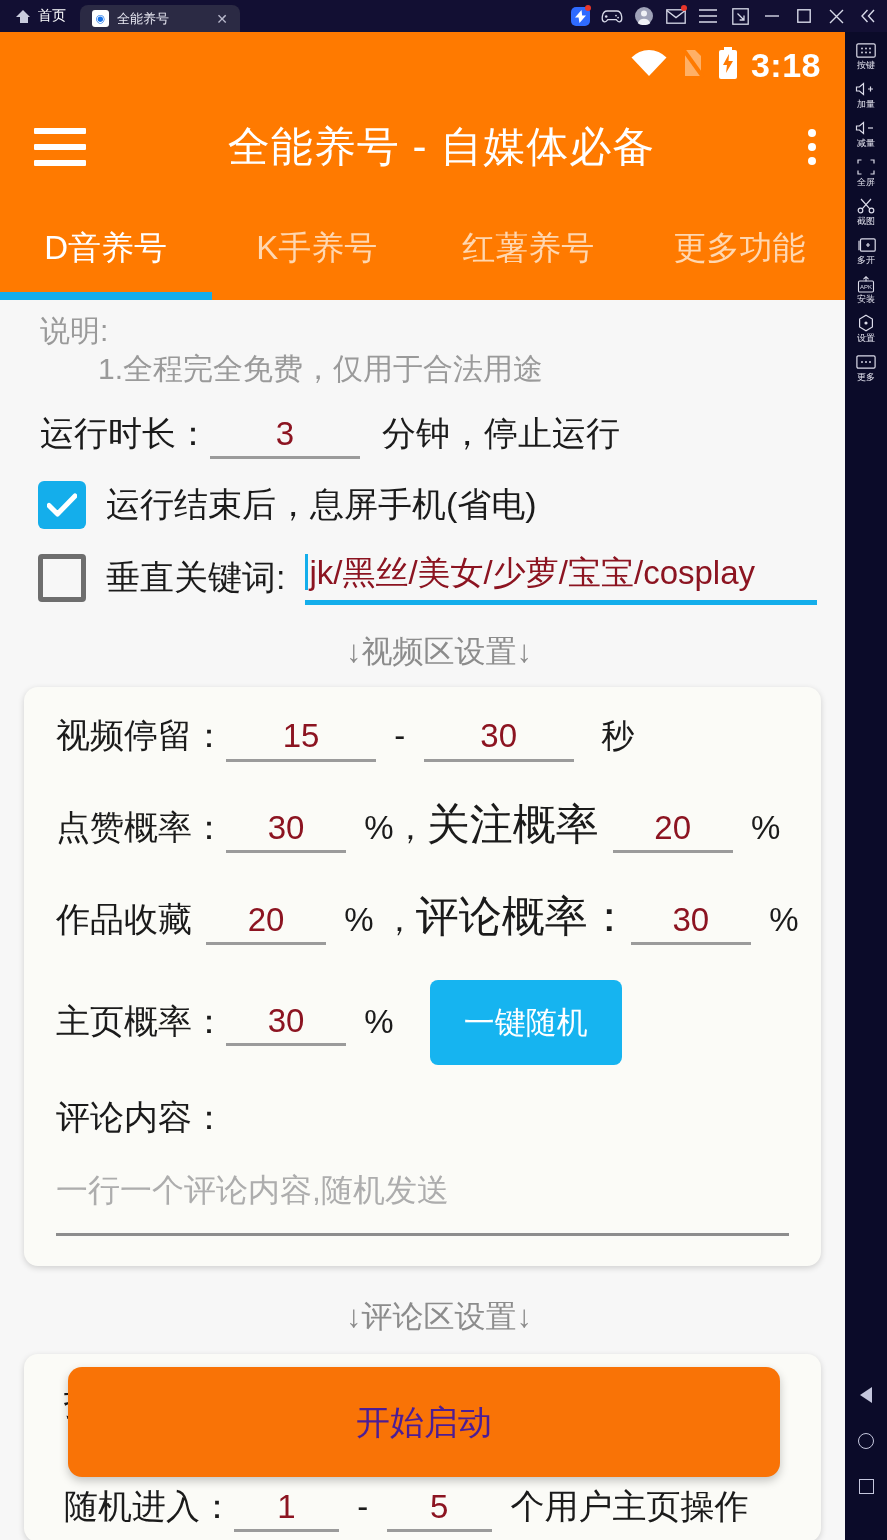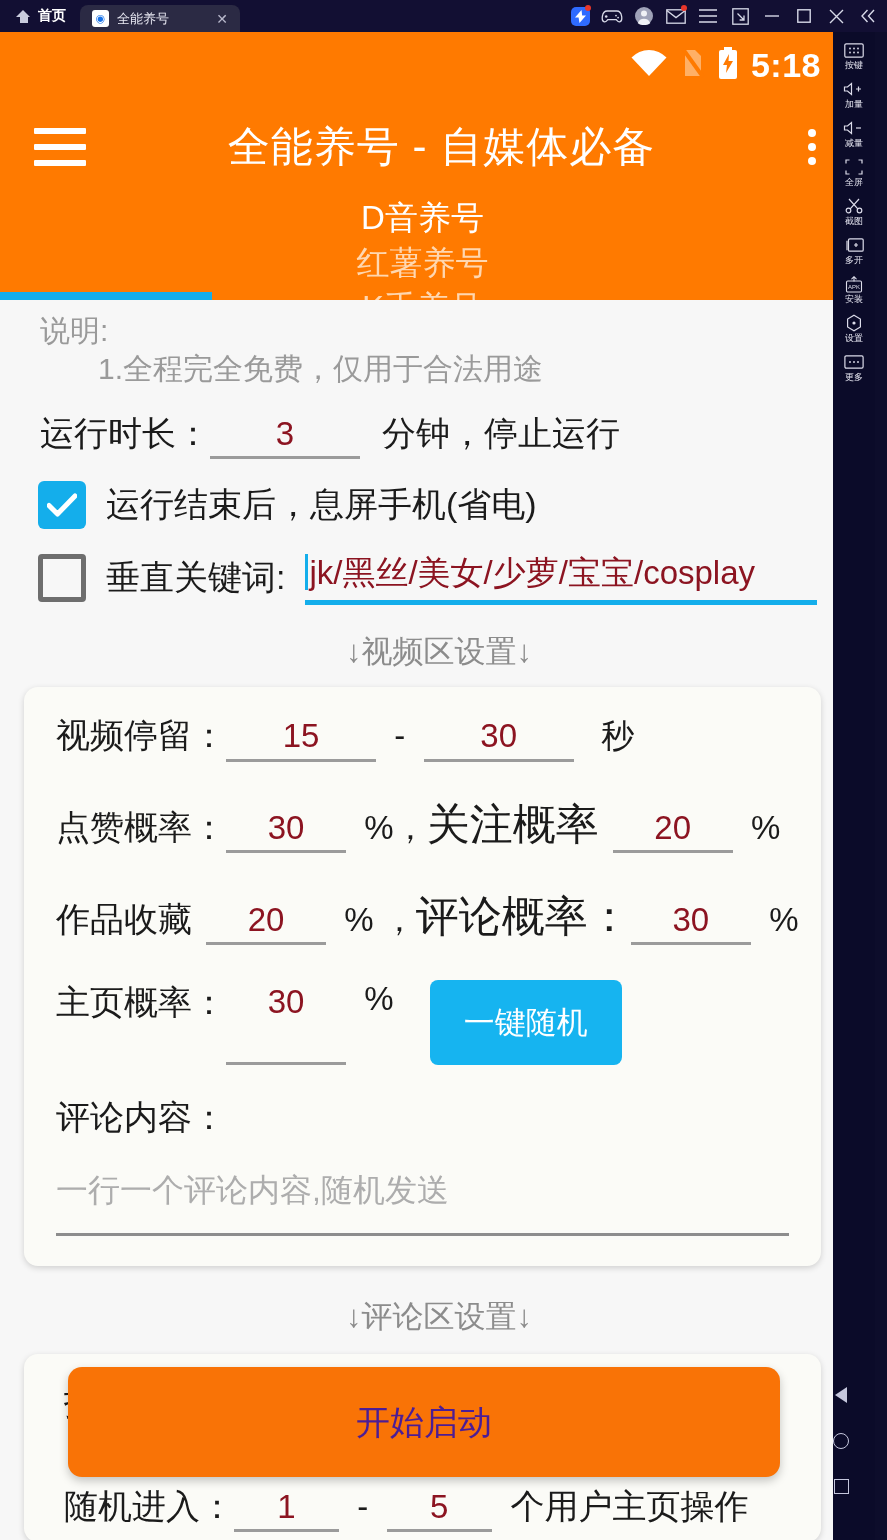--- a/index.html
+++ b/index.html
@@ -11,21 +11,21 @@
   #root { position: relative; width: 887px; height: 1540px; }
 
   
   .titlebar {
     position: absolute; top: 0; left: 0; width: 887px; height: 32px;
     background: #120f33; display: flex; align-items: flex-end;
     z-index: 40;
   }
   .tb-home {
     display: flex; align-items: center; gap: 7px;
-    height: 32px; padding: 0 14px 0 16px; color: #fff; font-size: 14px; font-weight: bold;
+    height: 32px; padding: 0 14px 0 16px; color: #fff; font-size: 14px;
   }
   .home-icon { width: 15px; height: 15px; position: relative; display:inline-block;}
   .home-icon::before {
     content:""; position:absolute; left:0; top:1px;
     border-left: 7.5px solid transparent; border-right: 7.5px solid transparent;
     border-bottom: 7px solid #c9ccdd;
   }
   .home-icon::after {
     content:""; position:absolute; left:3.5px; top:7px; width:8px; height:7px;
     background:#c9ccdd;
@@ -80,21 +80,20 @@
   .appbar-title {
     flex: 1; text-align: center; color: #fff; font-size: 42px;
     letter-spacing: 1px; padding-right: 10px;
   }
   .dots { width: 10px; display: flex; flex-direction: column; gap: 6px; align-items: center;}
   .dots i { width: 8px; height: 8px; background: #fff; border-radius: 50%; }
 
   .tabbar {
     height: 104px; background: #FF7A00; display: flex; align-items: center;
     position: relative;
-    flex-direction: column;
   }
   .tabitem {
     flex: 1; text-align: center; color: #ffd7b0; font-size: 33px;
   }
   .tabitem.active { color: #fff; }
   .tab-ind {
     position: absolute; bottom: 0; left: 0; width: 212px; height: 8px; background: #14AEEB;
   }
 
   .content { position: relative; padding: 0 0 0 0; background: #f7f7f7; }
@@ -147,41 +146,41 @@
   .card .row { padding-left: 32px; }
   .card .row + .row { margin-top: 34px; }
 
   .pct { color: #1b1b1b; font-size: 33px; }
 
   .randbtn {
     background: #16B4F0; color: #fff; font-size: 31px; border: none;
     border-radius: 8px; padding: 27px 34px; margin-left: 36px; line-height: 1;
     align-self: center;
   }
-  .rowbtn { display: flex; padding-left: 32px; margin-top: 34px; }
+  .rowbtn { display: flex; align-items: center; padding-left: 32px; margin-top: 34px; }
 
   .tafield {
     margin: 16px 32px 0 32px; border-bottom: 3px solid #8d8d8d;
     color: #adadad; font-size: 32px; padding-bottom: 20px; padding-top: 12px;
   }
 
   .card2 { background: #fbfbf7; margin: 0 24px; border-radius: 14px;
     box-shadow: 0 2px 6px rgba(0,0,0,.16); padding: 26px 0 10px; }
 
   .startbtn {
     position: absolute; left: 68px; top: 1335px; width: 712px; height: 110px;
     background: #F97306; color: #4c1d95; font-size: 34px; border: none;
     border-radius: 14px; box-shadow: 0 4px 10px rgba(0,0,0,.22);
     z-index: 20; line-height: 110px; text-align: center; padding: 0;
   }
 
   
   .sidebar {
-    position: absolute; top: 32px; right: 12px; width: 42px; height: 1508px;
-    background: #0b0b29; display: flex; flex-direction: column; align-items: flex-start;
+    position: absolute; top: 32px; right: 0; width: 42px; height: 1508px;
+    background: #0b0b29; display: flex; flex-direction: column; align-items: center;
     padding-top: 8px; z-index: 30;
   }
   .sb-item {
     width: 42px; display: flex; flex-direction: column; align-items: center;
     gap: 1px; margin-bottom: 9px; color: #fff;
   }
   .sb-item .ic { height: 20px; display:flex; align-items:center; justify-content:center;}
   .sb-item .tx { font-size: 9px; color: #e4e4ef; line-height: 1; }
   .sb-bottom { margin-top: auto; padding-bottom: 46px; display:flex; flex-direction:column; align-items:center; gap: 30px;}
   .navtri { width:0;height:0;border-top:8px solid transparent;border-bottom:8px solid transparent;border-right:12px solid #c5c7dd;}
@@ -283,41 +282,41 @@
             <path d="M2 1 22 29" stroke="#FF7A00" stroke-width="4"></path>
           </svg>
       </span>
       <span>
         <svg width="20" height="32" viewBox="0 0 20 32">
             <rect x="6" y="0" width="8" height="3" fill="#fff"></rect>
             <rect x="1" y="3" width="18" height="29" rx="2" fill="#fff"></rect>
             <path d="M11 7 5 18h4l-1 8 7-12h-4.5z" fill="#FF7A00"></path>
           </svg>
       </span>
-      <span class="sb-time">5:18</span>
+      <span class="sb-time">3:18</span>
     </div>
 
     <div class="appbar">
       <div class="menu-icon">
           <i></i>
           <i></i>
           <i></i>
         </div>
       <div class="appbar-title">全能养号 - 自媒体必备</div>
       <div class="dots">
           <i></i>
           <i></i>
           <i></i>
         </div>
     </div>
 
     <div class="tabbar">
       <div class="tabitem active">D音养号</div>
+      <div class="tabitem">K手养号</div>
       <div class="tabitem">红薯养号</div>
-      <div class="tabitem">K手养号</div>
       <div class="tabitem">更多功能</div>
       <div class="tab-ind"></div>
     </div>
 
     <div class="content">
 
       <div class="desc">
         <div>说明:</div>
         <div class="l2">1.全程完全免费，仅用于合法用途</div>
       </div>

